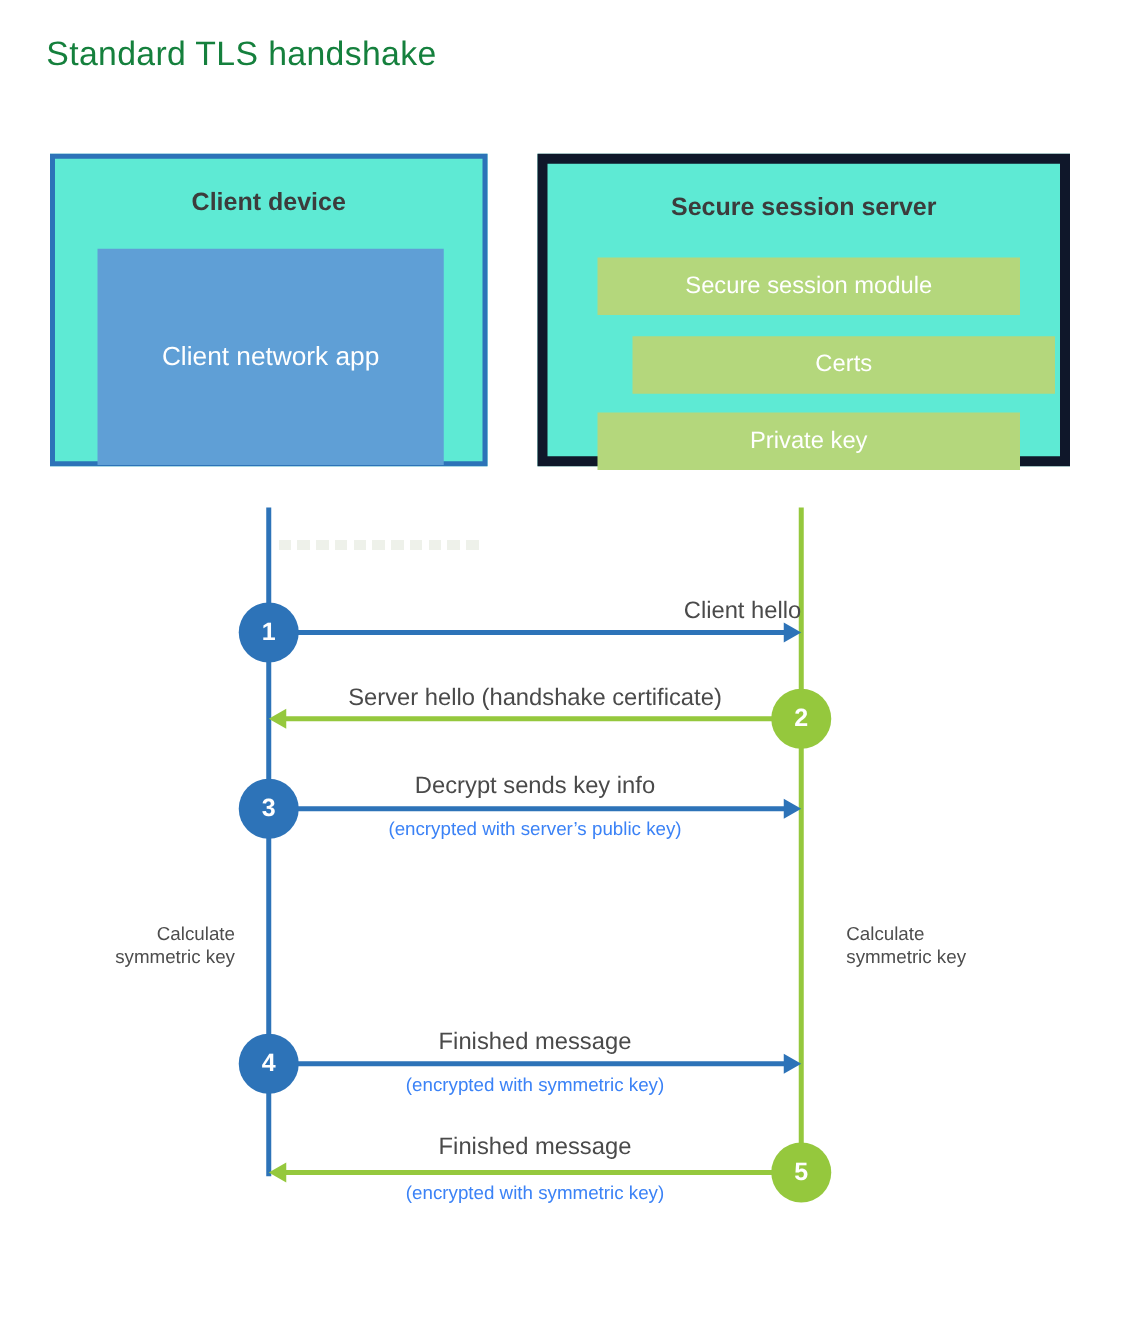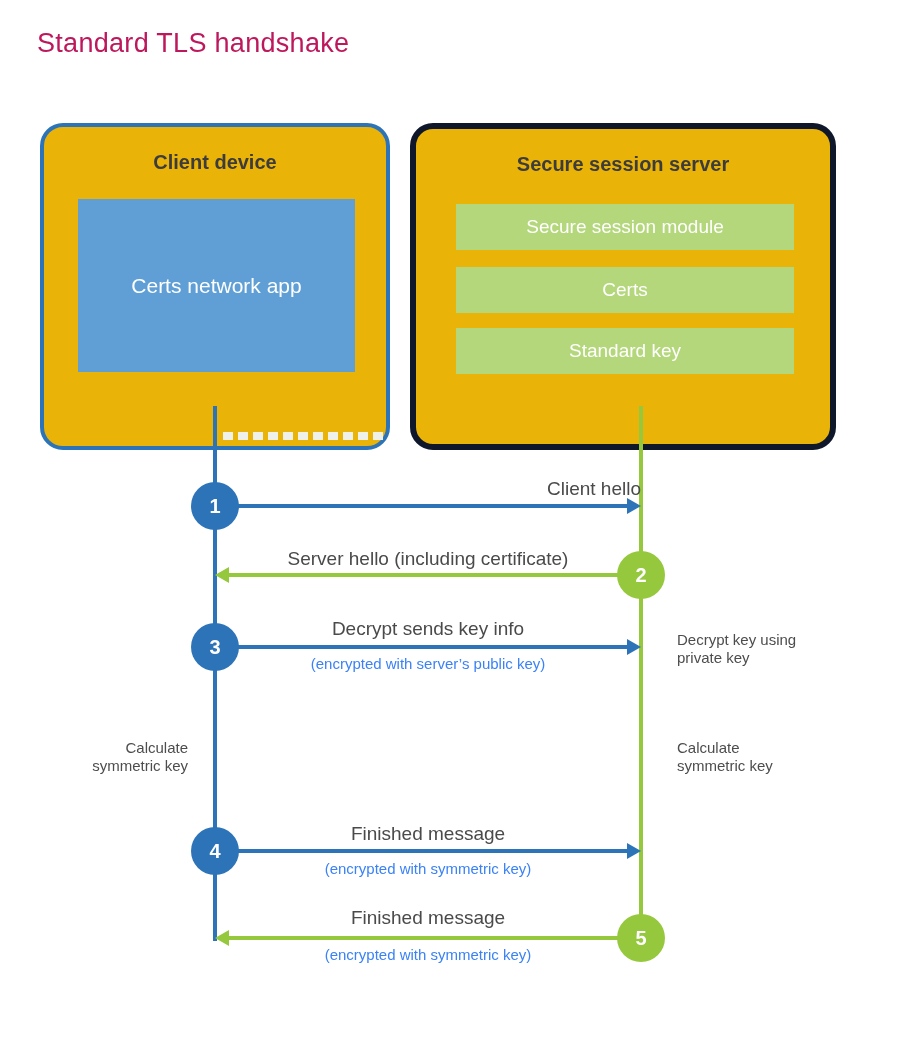--- a/index.html
+++ b/index.html
@@ -2,44 +2,44 @@
 <html><head>
 <meta charset="utf-8">
 <style>
   html,body { margin:0; padding:0; background:#ffffff; }
   .page {
     position:relative; width:900px; height:1058px; background:#ffffff;
     font-family:"Liberation Sans", sans-serif; overflow:hidden;
   }
   .title {
     position:absolute; left:37px; top:28px; margin:0;
-    font-size:27px; font-weight:300; color:#be185d; letter-spacing:0.3px;
+    font-size:27px; font-weight:300; color:#15803d; letter-spacing:0.3px;
   }
 
   
-  .box { position:absolute; top:123px; height:327px; box-sizing:border-box; background:#eab308;border-radius:23px; }
+  .box { position:absolute; top:123px; height:250px; box-sizing:border-box; background:#5eead4; }
   .client-box { left:40px;  width:350px; border:4px solid #2d73b8; }
-  .server-box { left:410px; width:426px; border:6px solid #0f172a; }
+  .server-box { left:430px; width:426px; border:8px solid #0f172a; }
   .box-title {
     position:absolute; left:0; right:0; top:24px; text-align:center;
     font-size:20px; font-weight:700; color:#3c3c3c;
   }
   .client-app {
     position:absolute; left:34px; top:72px; width:277px; height:173px;
     background:#5f9fd6; color:#ffffff; font-size:21px; line-height:1.5;
     display:flex; align-items:center; justify-content:center; text-align:center;
     padding:0 44px; box-sizing:border-box;
   }
   .server-bar {
     position:absolute; left:40px; width:338px; height:46px;
     background:#b4d77c; color:#ffffff; font-size:19px;
     display:flex; align-items:center; justify-content:center;
   }
   .bar-0 { top:75px;text-align:center; }
-  .bar-1 { top:138px; }
+  .bar-1 { top:138px;margin-left:28px; }
   .bar-2 { top:199px; }
 
   
   .vline { position:absolute; top:406px; width:4px; height:535px; }
   .blue-line  { left:213px; background:#2d73b8; }
   .green-line { left:639px; background:#95c83d; }
   .ghost-dashes {
     position:absolute; left:223px; top:432px; width:164px; height:8px;
     background:repeating-linear-gradient(90deg,#eef1ea 0 10px, transparent 10px 15px);
   }
@@ -88,56 +88,55 @@
 </style>
 </head>
 <body>
 
 <div class="page">
 
   <h1 class="title">Standard TLS handshake</h1>
 
   <div class="box client-box">
     <div class="box-title">Client device</div>
-    <div class="client-app">Certs network app</div>
+    <div class="client-app">Client network app</div>
   </div>
 
   <div class="box server-box">
     <div class="box-title">Secure session server</div>
     <div class="server-bar bar-0">Secure session module</div>
     <div class="server-bar bar-1">Certs</div>
-    <div class="server-bar bar-2">Standard key</div>
+    <div class="server-bar bar-2">Private key</div>
   </div>
 
   <div class="vline blue-line"></div>
   <div class="vline green-line"></div>
   <div class="ghost-dashes"></div>
 
   <div class="step-circle blue c1">1</div>
   <div class="msg-label l1">Client hello</div>
   <div class="arrow dir-right a1">
     <div class="shaft"></div>
     <div class="head"></div>
   </div>
 
   <div class="step-circle green c2">2</div>
-  <div class="msg-label l2">Server hello (including certificate)</div>
+  <div class="msg-label l2">Server hello (handshake certificate)</div>
   <div class="arrow dir-left a2">
     <div class="shaft"></div>
     <div class="head"></div>
   </div>
 
   <div class="step-circle blue c3">3</div>
   <div class="msg-label l3">Decrypt sends key info</div>
   <div class="arrow dir-right a3">
     <div class="shaft"></div>
     <div class="head"></div>
   </div>
   <div class="msg-sub s3">(encrypted with server’s public key)</div>
-  <div class="note note-decrypt">Decrypt key using private key</div>
 
   <div class="note note-calc-left">Calculate symmetric key</div>
   <div class="note note-calc-right">Calculate symmetric key</div>
 
   <div class="step-circle blue c4">4</div>
   <div class="msg-label l4">Finished message</div>
   <div class="arrow dir-right a4">
     <div class="shaft"></div>
     <div class="head"></div>
   </div>

